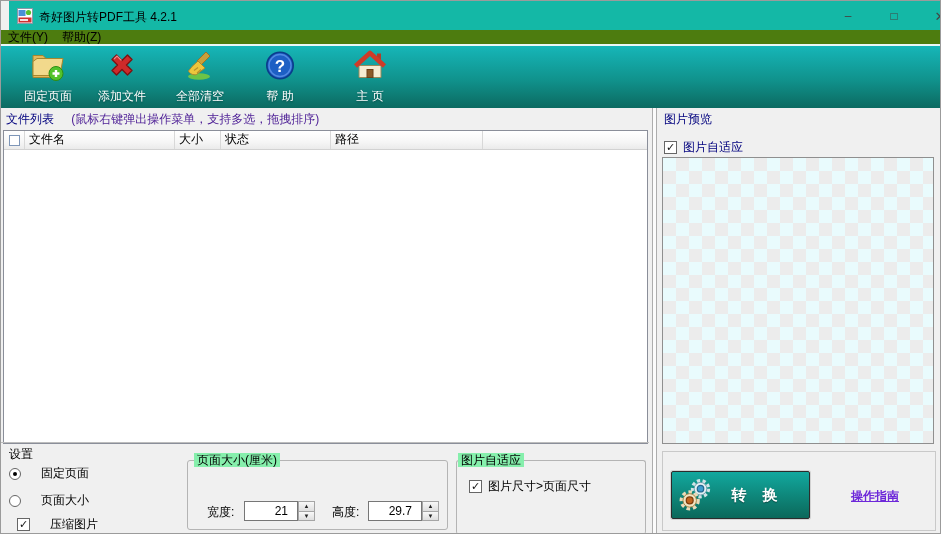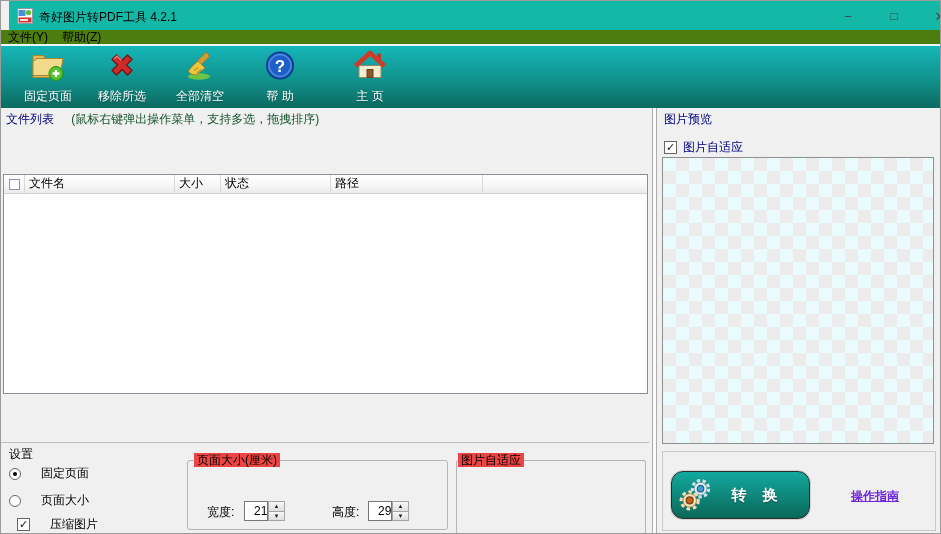--- a/index.html
+++ b/index.html
@@ -22,24 +22,24 @@
   
   .toolbar{position:absolute;left:0;top:43px;width:100%;height:64px;
     background:linear-gradient(180deg,#16b6b8 0%,#10928c 55%,#0c6a61 100%);
     border-top:2px solid #e9f7f7;box-sizing:border-box;}
   .tool-btn{position:absolute;top:3px;width:70px;height:56px;display:flex;flex-direction:column;
     align-items:center;justify-content:space-between;color:#fff;cursor:default;}
   .tool-btn .ticon{width:34px;height:33px;display:block;}
   .tool-btn .tlbl{font-size:12px;white-space:nowrap;text-shadow:0 1px 2px rgba(0,0,0,.35);}
   
   .panel-label{position:absolute;color:#00007e;white-space:nowrap;}
-  .hint{color:#14532d;}
-  
-  .list{position:absolute;left:2px;top:129px;width:645px;height:220px;box-sizing:border-box;
-    background:#fff;border:1px solid #8a8e99;margin-top:44px;}
+  .hint{color:#4c1d95;}
+  
+  .list{position:absolute;left:2px;top:129px;width:645px;height:314px;box-sizing:border-box;
+    background:#fff;border:1px solid #8a8e99;}
   .list-header{display:flex;height:18px;border-bottom:1px solid #d2d2d2;background:#fff;}
   .hcell{box-sizing:border-box;height:18px;line-height:17px;padding-left:4px;
     background:linear-gradient(#ffffff,#f6f6f6 60%,#ebebeb);border-right:1px solid #d8d8d8;
     white-space:nowrap;overflow:hidden;}
   .hcell.check{display:flex;align-items:center;justify-content:center;padding:0;}
   
   .splitter{position:absolute;left:650px;top:107px;width:7px;height:427px;
     background:linear-gradient(90deg,#f0f0f0 0 1px,#adadad 1px 2px,#fbfbfb 2px 5px,#adadad 5px 6px,#f0f0f0 6px);}
   
   .preview-box{position:absolute;left:661px;top:156px;width:272px;height:287px;box-sizing:border-box;
@@ -58,43 +58,43 @@
   .cb.small{width:11px;height:11px;border-color:#7e96b8;}
   .rb{width:12px;height:12px;box-sizing:border-box;border:1px solid #666;border-radius:50%;
       background:#fff;position:relative;flex:0 0 auto;}
   .rb.checked::after{content:"";position:absolute;left:3px;top:3px;width:4px;height:4px;
       border-radius:50%;background:#000;}
   
   .settings-topline{position:absolute;left:0;top:441px;width:648px;border-top:1px solid #bdbdbd;}
   .settings-label{position:absolute;left:6px;top:445px;background:#f0f0f0;padding:0 2px;}
   .opt-row{position:absolute;display:flex;align-items:center;gap:20px;white-space:nowrap;}
   .groupbox{position:absolute;box-sizing:border-box;border:1px solid #b4b4b4;border-radius:3px;}
-  .legend{position:absolute;top:-8px;left:6px;background:#ef4444;padding:0 3px;line-height:14px;white-space:nowrap;}
+  .legend{position:absolute;top:-8px;left:6px;background:#86efac;padding:0 3px;line-height:14px;white-space:nowrap;}
   
   .combo{position:absolute;left:8px;top:11px;width:246px;height:21px;box-sizing:border-box;
     background:#fff;border:1px solid #767676;display:flex;align-items:center;}
   .combo .preset{margin-left:5px;width:42px;}
   .combo .dims{flex:1;}
   .combo-arrow{width:18px;height:17px;margin-right:1px;background:linear-gradient(#f6f6f6,#dcdcdc);
     border:1px solid #a5a5a5;display:flex;align-items:center;justify-content:center;
     font-size:7px;color:#222;box-sizing:border-box;}
   
   .spin-label{position:absolute;top:43px;white-space:nowrap;}
   .spinbox{position:absolute;top:40px;height:20px;display:flex;}
-  .spin-text{width:24px;height:20px;box-sizing:border-box;border:1px solid #767676;background:#fff;
+  .spin-text{width:54px;height:20px;box-sizing:border-box;border:1px solid #767676;background:#fff;
     text-align:right;padding:0 9px;line-height:18px;}
   .spin-btns{width:17px;height:20px;display:flex;flex-direction:column;}
   .spin-btn{flex:1;box-sizing:border-box;border:1px solid #a5a5a5;background:linear-gradient(#f8f8f8,#dedede);
     display:flex;align-items:center;justify-content:center;font-size:6px;color:#222;}
   .spin-btn.up{border-bottom-width:0;}
   
   .action-box{position:absolute;left:661px;top:450px;width:274px;height:80px;box-sizing:border-box;
     border:1px solid #c9c9c9;background:#f0f0f0;}
   .convert-btn{position:absolute;left:8px;top:19px;width:139px;height:48px;box-sizing:border-box;
-    background:linear-gradient(#12a89e,#0b685a);border:1px solid #2c2c2c;border-radius:12px;
+    background:linear-gradient(#12a89e,#0b685a);border:1px solid #2c2c2c;border-radius:2px;
     box-shadow:0 0 0 1px #d2d2d2;display:flex;align-items:center;cursor:default;}
   .convert-btn .gears{width:36px;height:36px;margin-left:6px;flex:0 0 auto;}
   .convert-btn .clbl{flex:1;text-align:center;color:#fff;font-weight:bold;font-size:15px;
     letter-spacing:6px;margin-right:8px;text-shadow:0 1px 1px rgba(0,0,0,.4);}
   .guide-link{position:absolute;left:188px;top:36px;color:#6d28d9;text-decoration:underline;
     font-weight:bold;white-space:nowrap;cursor:pointer;}
 </style>
 </head>
 <body>
 
@@ -137,21 +137,21 @@
         <path d="M25 20.5v7M21.5 24h7" stroke="#fff" stroke-width="2.4"></path>
       </svg>
       <span class="tlbl">固定页面</span>
     </div>
 
     <div class="tool-btn" style="left:86px">
       <svg class="ticon" viewBox="0 0 34 32">
         <path d="M7 10l4.5-4.5L17 11l5.5-5.5L27 10l-5.5 5.5L27 21l-4.5 4.5L17 20l-5.5 5.5L7 21l5.5-5.5z" fill="#ce2a2a" stroke="#7c1212" stroke-width="1.4" stroke-linejoin="round"></path>
         <path d="M9 9.5l3-3 4.5 4.5" fill="none" stroke="#ef8b8b" stroke-width="1.2"></path>
       </svg>
-      <span class="tlbl">移除所选</span>
+      <span class="tlbl">添加文件</span>
     </div>
 
     <div class="tool-btn" style="left:164px">
       <svg class="ticon" viewBox="0 0 34 32">
         <ellipse cx="16" cy="27" rx="11" ry="3.2" fill="#7ecb3a" opacity=".85"></ellipse>
         <path d="M23 2.5l4 4-9 9-4-4z" fill="#c8a03a" stroke="#97742a"></path>
         <path d="M9 17l6-5.5 7 7-8.5 6.5c-3.2 1.2-7.2-1.2-8-3.5z" fill="#eec63c" stroke="#a8862e"></path>
         <path d="M11 21l4-3M14 23.5l4-3.5" stroke="#b8922c" stroke-width="1.2" fill="none"></path>
       </svg>
       <span class="tlbl">全部清空</span>
@@ -249,20 +249,24 @@
           </span>
         <span class="spin-btn">
             <span>▼</span>
           </span>
       </span>
     </div>
   </div>
 
   <div class="groupbox" style="left:455px;top:459px;width:190px;height:74px;border-bottom:none">
     <span class="legend" style="left:1px">图片自适应</span>
+    <div class="check-row" style="left:12px;top:17px">
+      <span class="cb checked"></span>
+      <span>图片尺寸&gt;页面尺寸</span>
+    </div>
   </div>
 
   <div class="action-box">
     <div class="convert-btn">
       <svg class="gears" viewBox="0 0 40 40">
         <circle cx="25" cy="13" r="8.5" fill="none" stroke="#cfe3e6" stroke-width="4.5" stroke-dasharray="3.4 2.6"></circle>
         <circle cx="25" cy="13" r="7" fill="#e4f0f2" stroke="#6899a8"></circle>
         <circle cx="25" cy="13" r="3.6" fill="#3f9ccd" stroke="#23688e" stroke-width="1.4"></circle>
         <circle cx="13" cy="26" r="9" fill="none" stroke="#e9dab8" stroke-width="4.5" stroke-dasharray="3.8 3"></circle>
         <circle cx="13" cy="26" r="7.5" fill="#f0e3c2" stroke="#a08040"></circle>

